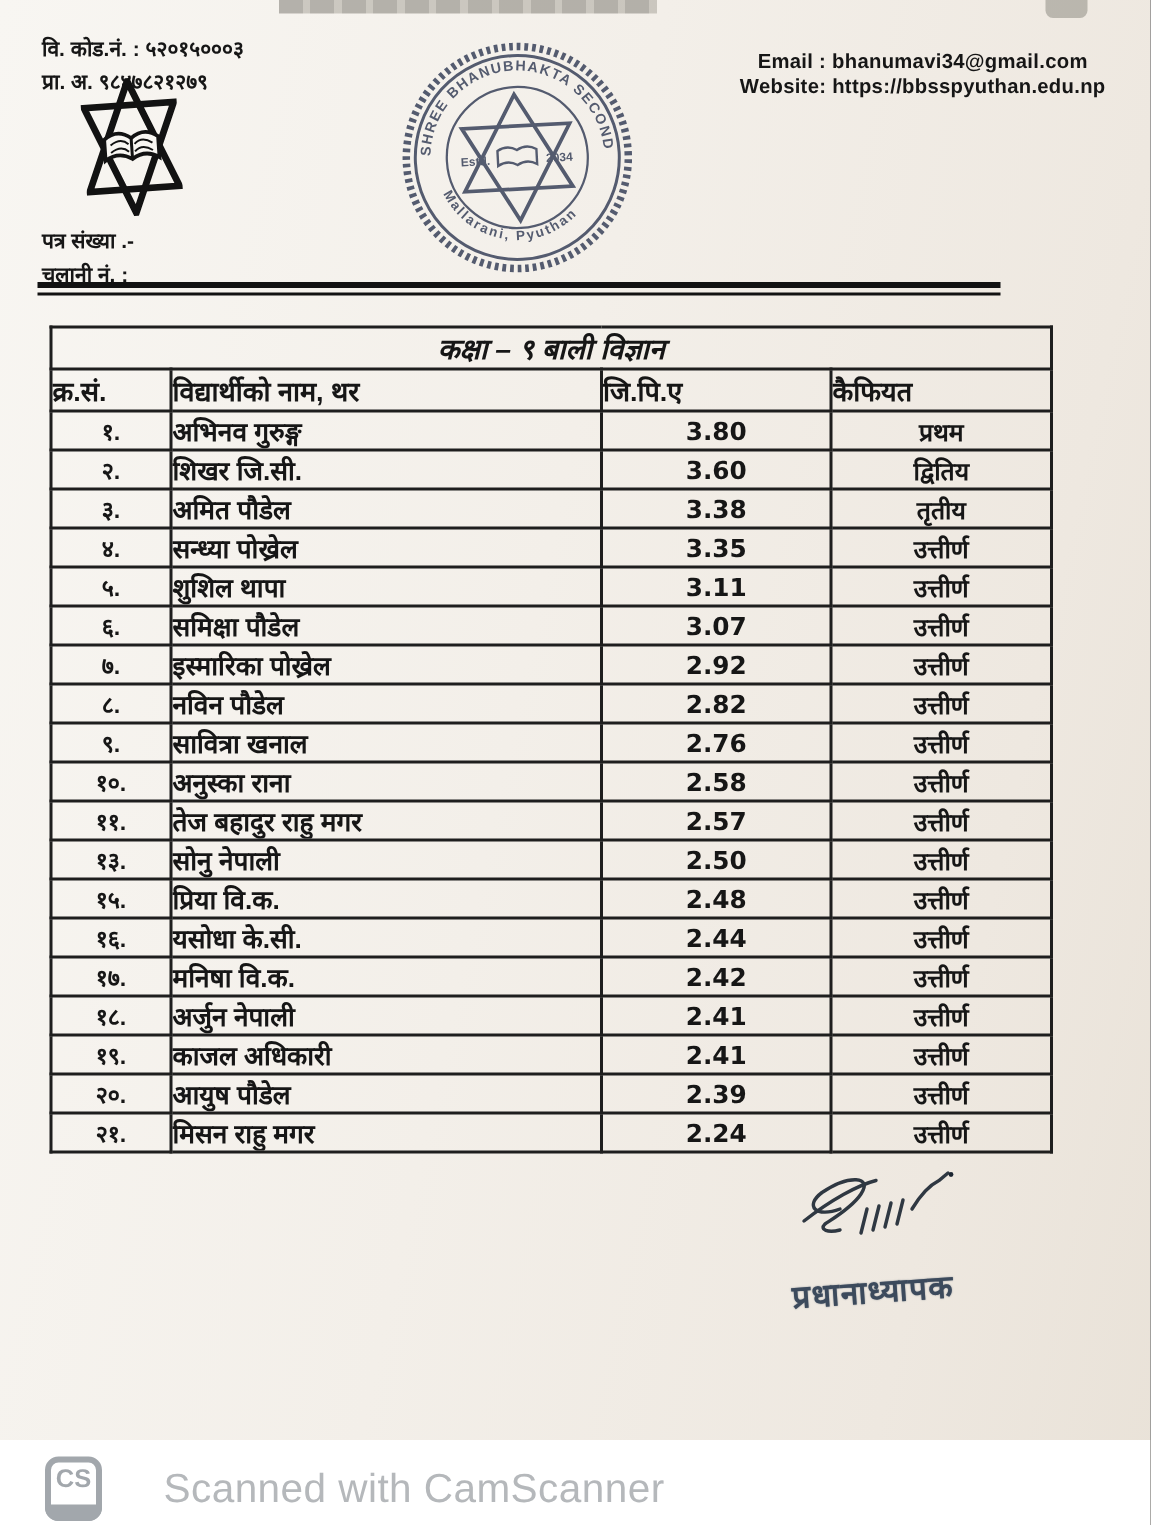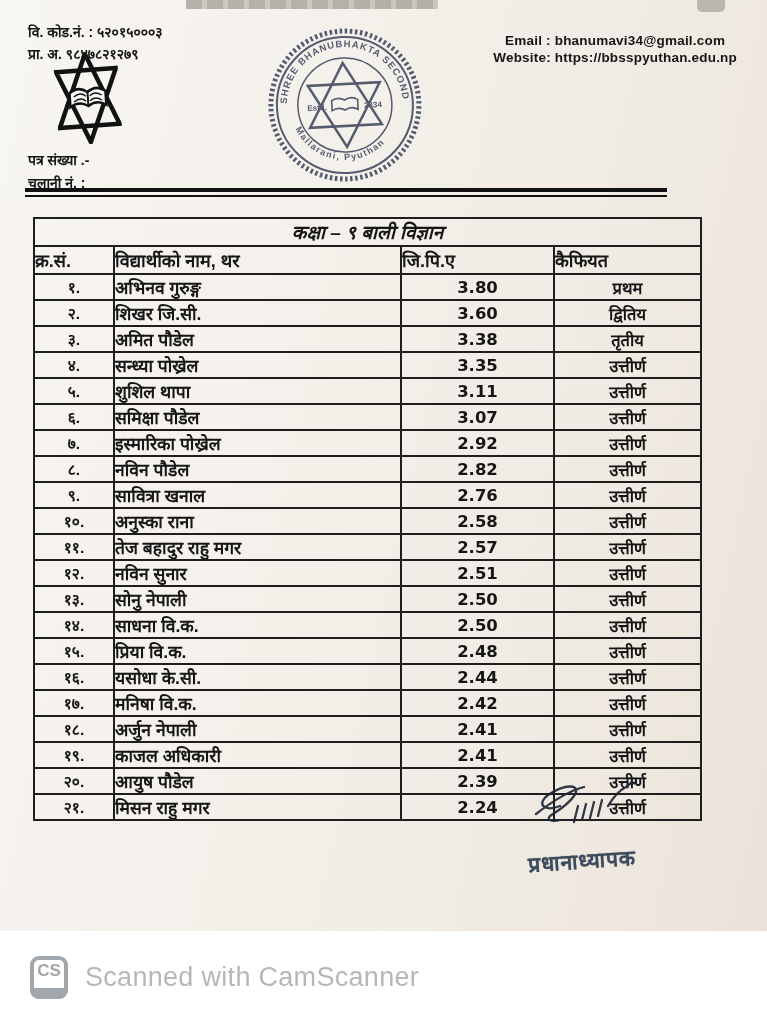--- a/index.html
+++ b/index.html
@@ -48,22 +48,22 @@
   .c-gpa { text-align:center; font-size:16.5px; font-weight:600; font-family:"DejaVu Sans", sans-serif; }
   .c-remark { text-align:center; font-size:16.5px; font-weight:600; }
 
   
   .signature { position:absolute; left:520px; top:780px; }
   .principal-stamp { position:absolute; left:528px; top:845px; width:150px;
     transform:rotate(-4deg); font-size:21px; font-weight:bold; color:#3c4a5c;
     letter-spacing:1px; text-shadow:0 0 1px rgba(60,74,92,.65); white-space:nowrap; }
 
   
-  .footer { position:absolute; left:0; bottom:0; width:767px; height:93px; background:#ffffff;
-    display:flex; align-items:center; padding-left:30px; }
+  .footer { position:absolute; left:0; bottom:0; width:767px; height:64px; background:#ffffff;
+    display:flex; align-items:center; padding-left:30px;gap:24px; }
   .cs-badge { width:38px; height:43px; border:4px solid #a2a7ac; border-radius:9px;
     position:relative; display:flex; justify-content:center; flex:0 0 auto; }
   .cs-text { font-size:17px; font-weight:bold; color:#a2a7ac; margin-top:1px; }
   .cs-bar { position:absolute; left:-4px; right:-4px; bottom:-4px; height:11px;
     background:#a2a7ac; border-radius:0 0 9px 9px; }
   .footer-label { margin-left:17px; font-size:27px; color:#b5b8bb; letter-spacing:.3px; }
 </style>
 </head>
 <body>
 
@@ -212,40 +212,28 @@
             <td class="c-remark">उत्तीर्ण</td>
           </tr>
 
           <tr class="data-row">
             <td class="c-sn">११.</td>
             <td class="c-name">तेज बहादुर राहु मगर</td>
             <td class="c-gpa">2.57</td>
             <td class="c-remark">उत्तीर्ण</td>
           </tr>
 
-          <tr class="data-row">
-            <td class="c-sn">१२.</td>
-            <td class="c-name">नविन सुनार</td>
-            <td class="c-gpa">2.51</td>
-            <td class="c-remark">उत्तीर्ण</td>
-          </tr>
 
           <tr class="data-row">
             <td class="c-sn">१३.</td>
             <td class="c-name">सोनु नेपाली</td>
             <td class="c-gpa">2.50</td>
             <td class="c-remark">उत्तीर्ण</td>
           </tr>
 
-          <tr class="data-row">
-            <td class="c-sn">१४.</td>
-            <td class="c-name">साधना वि.क.</td>
-            <td class="c-gpa">2.50</td>
-            <td class="c-remark">उत्तीर्ण</td>
-          </tr>
 
           <tr class="data-row">
             <td class="c-sn">१५.</td>
             <td class="c-name">प्रिया वि.क.</td>
             <td class="c-gpa">2.48</td>
             <td class="c-remark">उत्तीर्ण</td>
           </tr>
 
           <tr class="data-row">
             <td class="c-sn">१६.</td>

